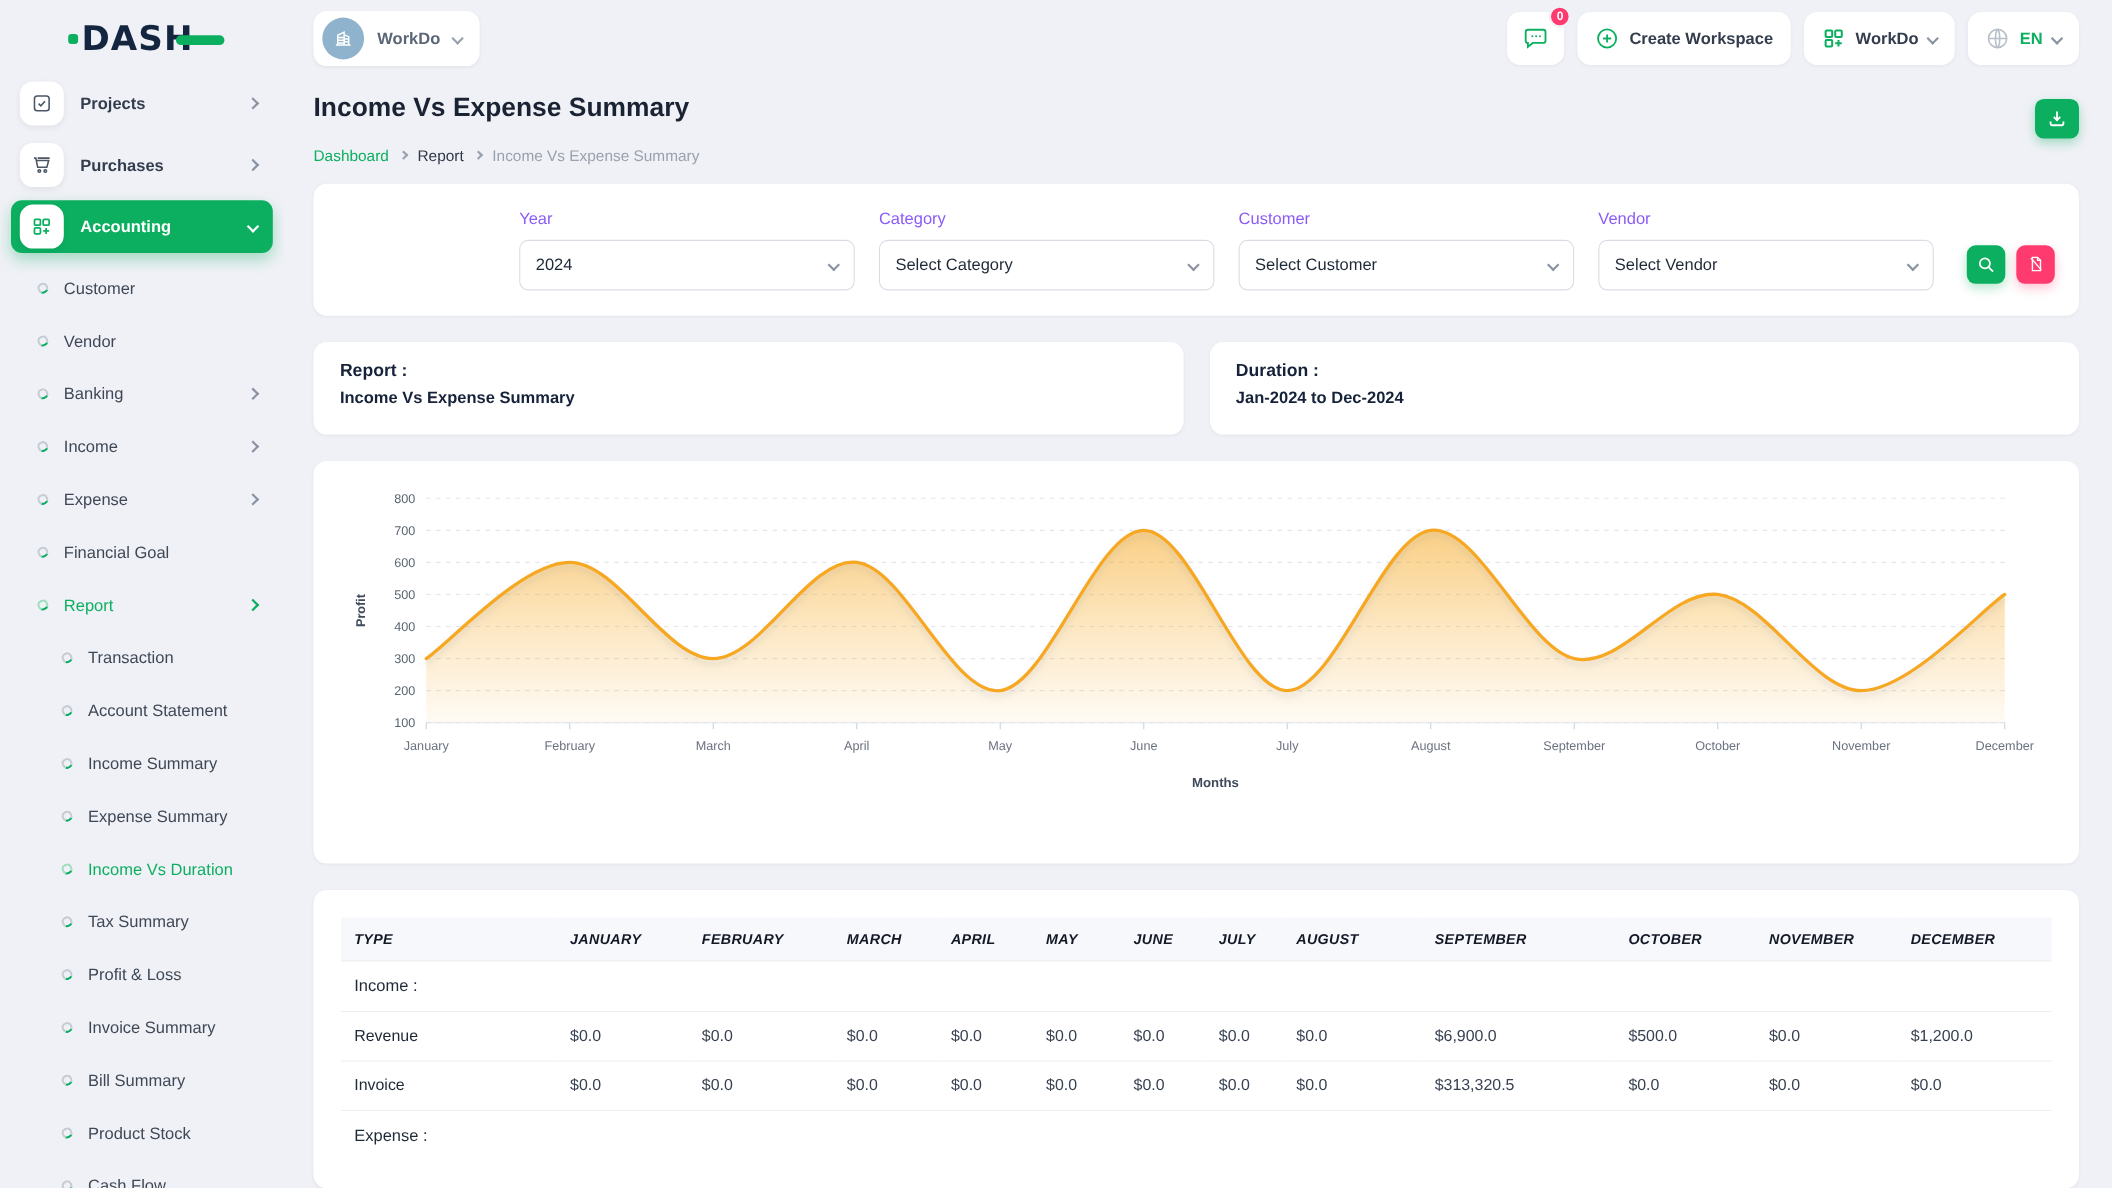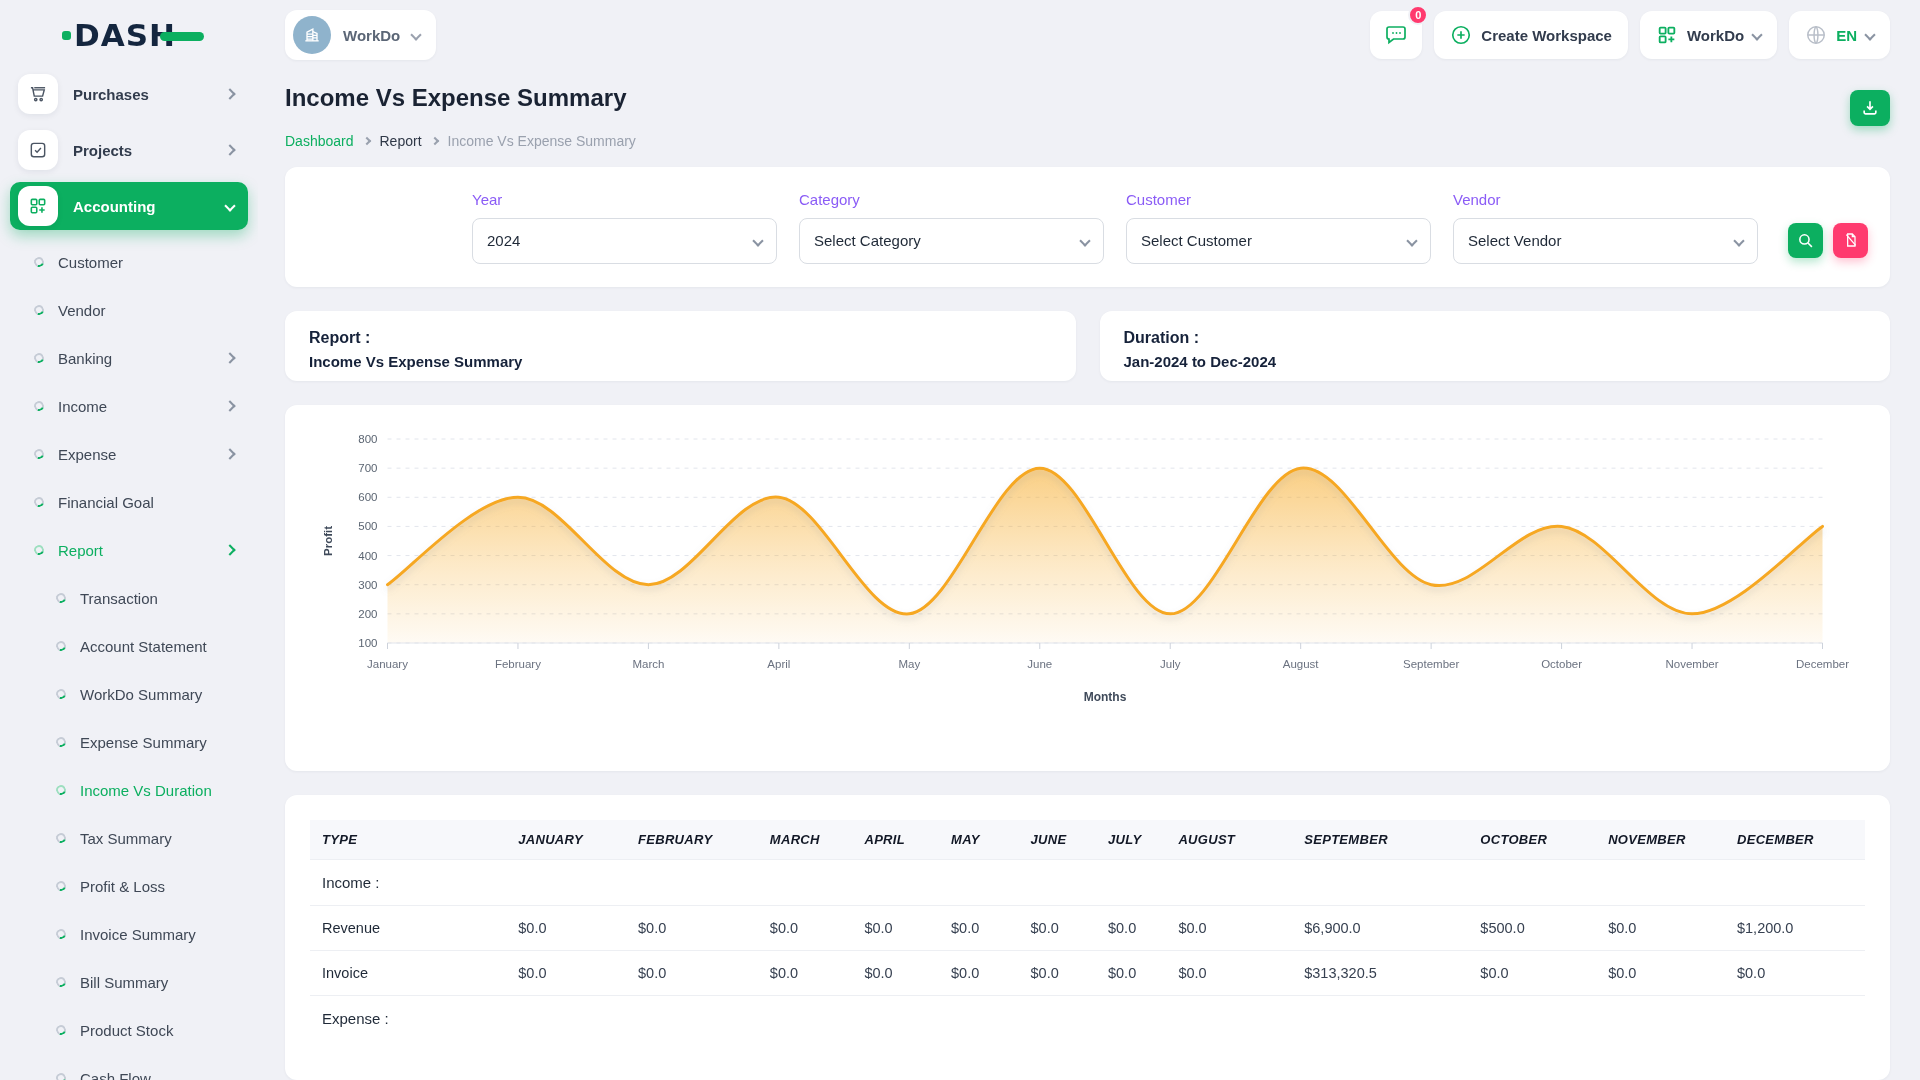--- a/index.html
+++ b/index.html
@@ -62,21 +62,21 @@
   .filter-card { margin-top:18px; height:120px; display:flex; align-items:center; padding:0 22px 0 187px; gap:22px; }
   .fgroup { width:305px; }
   .fgroup label { display:block; font-size:15px; color:#8b5cf6; margin-bottom:10px; }
   .select { height:46px; border:1px solid #d9dde3; border-radius:8px; display:flex; align-items:center; justify-content:space-between; padding:0 14px; font-size:15px; color:#1f2937; cursor:pointer; background:#fff; }
   .fbtns { display:flex; gap:10px; margin-left:auto; margin-top:26px; }
   .sq-btn { width:35px; height:35px; border:none; border-radius:8px; display:flex; align-items:center; justify-content:center; cursor:pointer; }
   .sq-btn.green { background:#0caf60; box-shadow:0 4px 10px rgba(12,175,96,.3); }
   .sq-btn.pink  { background:#ff3a6e; box-shadow:0 4px 10px rgba(255,58,110,.3); }
 
   .info-row { display:flex; gap:24px; margin-top:24px; }
-  .info-card { flex:1; height:70px; padding:18px 24px; }
+  .info-card { flex:1; height:84px; padding:18px 24px; }
   .info-title { font-size:16px; font-weight:700; color:#16223a; }
   .info-value { font-size:15px; font-weight:700; color:#16223a; margin-top:6px; }
 
   .chart-card { margin-top:24px; padding:16px 25px 6px; height:366px; }
   .chart-card svg { display:block; width:100%; }
 
   .table-card { margin-top:24px; padding:25px; flex:1; }
   table { width:100%; border-collapse:collapse; table-layout:fixed; }
   thead tr { background:#f7f8fb;font-style:italic; }
   th { text-align:left; font-size:13px; font-weight:700; color:#121826; letter-spacing:.3px; padding:12px 12px; text-transform:uppercase; }
@@ -91,42 +91,42 @@
 
   <aside class="sidebar">
     <div class="logo-row">
       <div class="logo">
         <span class="logo-dot"></span>
         <span class="logo-text">DASH</span>
         <span class="logo-bar"></span>
       </div>
     </div>
     <nav id="nav-top">
+  <div class="nav-item ">
+    <span class="icon-tile">
+            <svg viewBox="0 0 24 24" fill="none" stroke="currentColor" stroke-width="1.7">
+              <rect x="4" y="4" width="16" height="16" rx="3"></rect>
+              <path d="M8.5 12.2l2.4 2.4 4.6-5"></path>
+            </svg>
+          </span>
+    <span class="nav-label">Projects</span>
+    <span class="chev right"></span>
+  </div>
   <div class="nav-item ">
     <span class="icon-tile">
             <svg viewBox="0 0 24 24" fill="none" stroke="currentColor" stroke-width="1.7">
               <path d="M3.5 4.5h2l2 10h10l2-7.5H6.2"></path>
               <path d="M7.5 4.5h13"></path>
               <circle cx="9.3" cy="18.6" r="1.4"></circle>
               <circle cx="15.8" cy="18.6" r="1.4"></circle>
             </svg>
           </span>
     <span class="nav-label">Purchases</span>
     <span class="chev right"></span>
   </div>
-  <div class="nav-item ">
-    <span class="icon-tile">
-            <svg viewBox="0 0 24 24" fill="none" stroke="currentColor" stroke-width="1.7">
-              <rect x="4" y="4" width="16" height="16" rx="3"></rect>
-              <path d="M8.5 12.2l2.4 2.4 4.6-5"></path>
-            </svg>
-          </span>
-    <span class="nav-label">Projects</span>
-    <span class="chev right"></span>
-  </div>
   <div class="nav-item active">
     <span class="icon-tile">
             <svg viewBox="0 0 24 24" fill="none" stroke="currentColor" stroke-width="1.9">
               <rect x="4" y="4" width="6.5" height="6.5" rx="1.2"></rect>
               <rect x="13.5" y="4" width="6.5" height="6.5" rx="1.2"></rect>
               <rect x="4" y="13.5" width="6.5" height="6.5" rx="1.2"></rect>
               <path d="M16.75 13.5v6.5M13.5 16.75H20"></path>
             </svg>
           </span>
     <span class="nav-label">Accounting</span>
@@ -174,21 +174,21 @@
     <span class="sub-label">Transaction</span>
 
   </div>
   <div class="sub-item  deep">
     <span class="bullet"></span>
     <span class="sub-label">Account Statement</span>
 
   </div>
   <div class="sub-item  deep">
     <span class="bullet"></span>
-    <span class="sub-label">WorkDo Summary</span>
+    <span class="sub-label">Income Summary</span>
 
   </div>
   <div class="sub-item  deep">
     <span class="bullet"></span>
     <span class="sub-label">Expense Summary</span>
 
   </div>
   <div class="sub-item active deep">
     <span class="bullet"></span>
     <span class="sub-label">Income Vs Duration</span>

